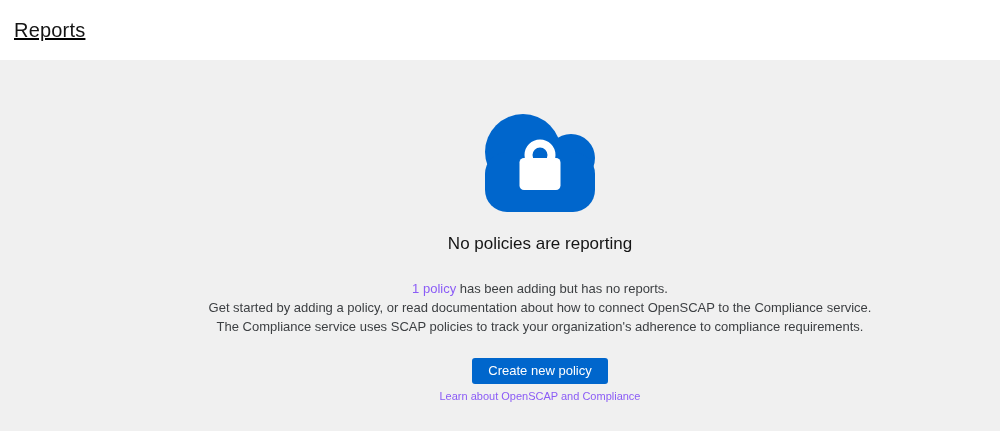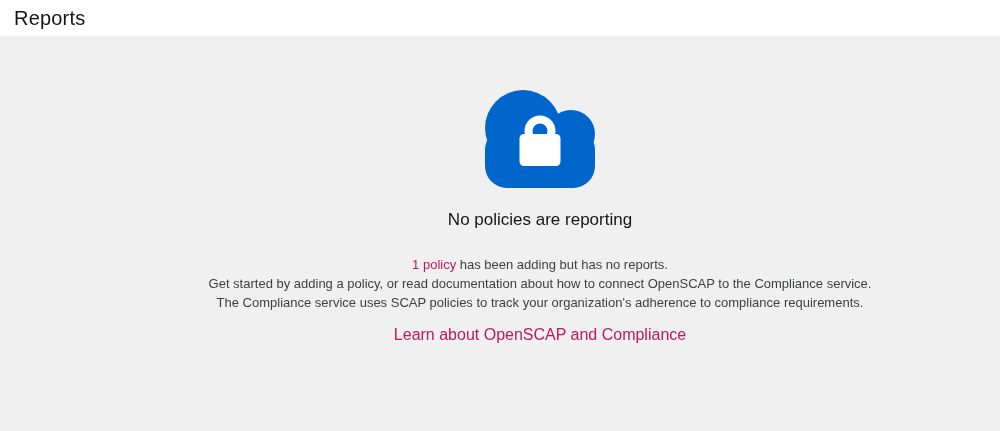--- a/index.html
+++ b/index.html
@@ -3,25 +3,26 @@
 <meta charset="utf-8">
 <style>
   * { margin: 0; padding: 0; box-sizing: border-box; }
   html, body {
     width: 1000px; height: 431px;
     background: #ffffff;
     font-family: "Liberation Sans", "DejaVu Sans", sans-serif;
     overflow: hidden;
   }
   .page-header {
-    height: 36px;
+    height: 60px;
     background: #ffffff;
     display: flex;
     align-items: center;
     padding-left: 14px;
+    text-decoration: underline;
   }
   .page-title {
     font-size: 20px;
     font-weight: 500;
     color: #151515;
     letter-spacing: 0.2px;
   }
   .content-panel {
     height: 396px;
     background: #f0f0f0;
@@ -47,39 +48,39 @@
     line-height: 20px;
   }
   .empty-body {
     margin-top: 25px;
     font-size: 13px;
     line-height: 19px;
     color: #3c3f42;
   }
   .empty-body .body-line { white-space: nowrap; }
   a.inline-link, a.learn-link {
-    color: #be185d;
+    color: #8b5cf6;
     text-decoration: none;
     cursor: pointer;
   }
   .primary-button {
     margin-top: 22px;
     background: #0066cc;
     color: #ffffff;
     border: none;
     border-radius: 3px;
     font-family: inherit;
     font-size: 13px;
     padding: 6px 16px;
     line-height: 14px;
     cursor: pointer;
   }
   .learn-link {
-    margin-top: 14px;
-    font-size: 16px;
+    margin-top: 6px;
+    font-size: 11px;
     display: inline-block;
   }
   .bottom-strip {
     height: 6px;
     background: #ffffff;
   }
 </style>
 </head>
 <body>
 
@@ -108,19 +109,20 @@
     <h2 class="empty-title">No policies are reporting</h2>
 
     <div class="empty-body">
       <div class="body-line">
         <a class="inline-link" href="#">1 policy</a><span> has been adding but has no reports.</span>
       </div>
       <div class="body-line">Get started by adding a policy, or read documentation about how to connect OpenSCAP to the Compliance service.</div>
       <div class="body-line">The Compliance service uses SCAP policies to track your organization's adherence to compliance requirements.</div>
     </div>
 
+    <button class="primary-button">Create new policy</button>
 
     <a class="learn-link" href="#">Learn about OpenSCAP and Compliance</a>
 
   </div>
 </main>
 
 <div class="bottom-strip"></div>
 
 </body></html>

